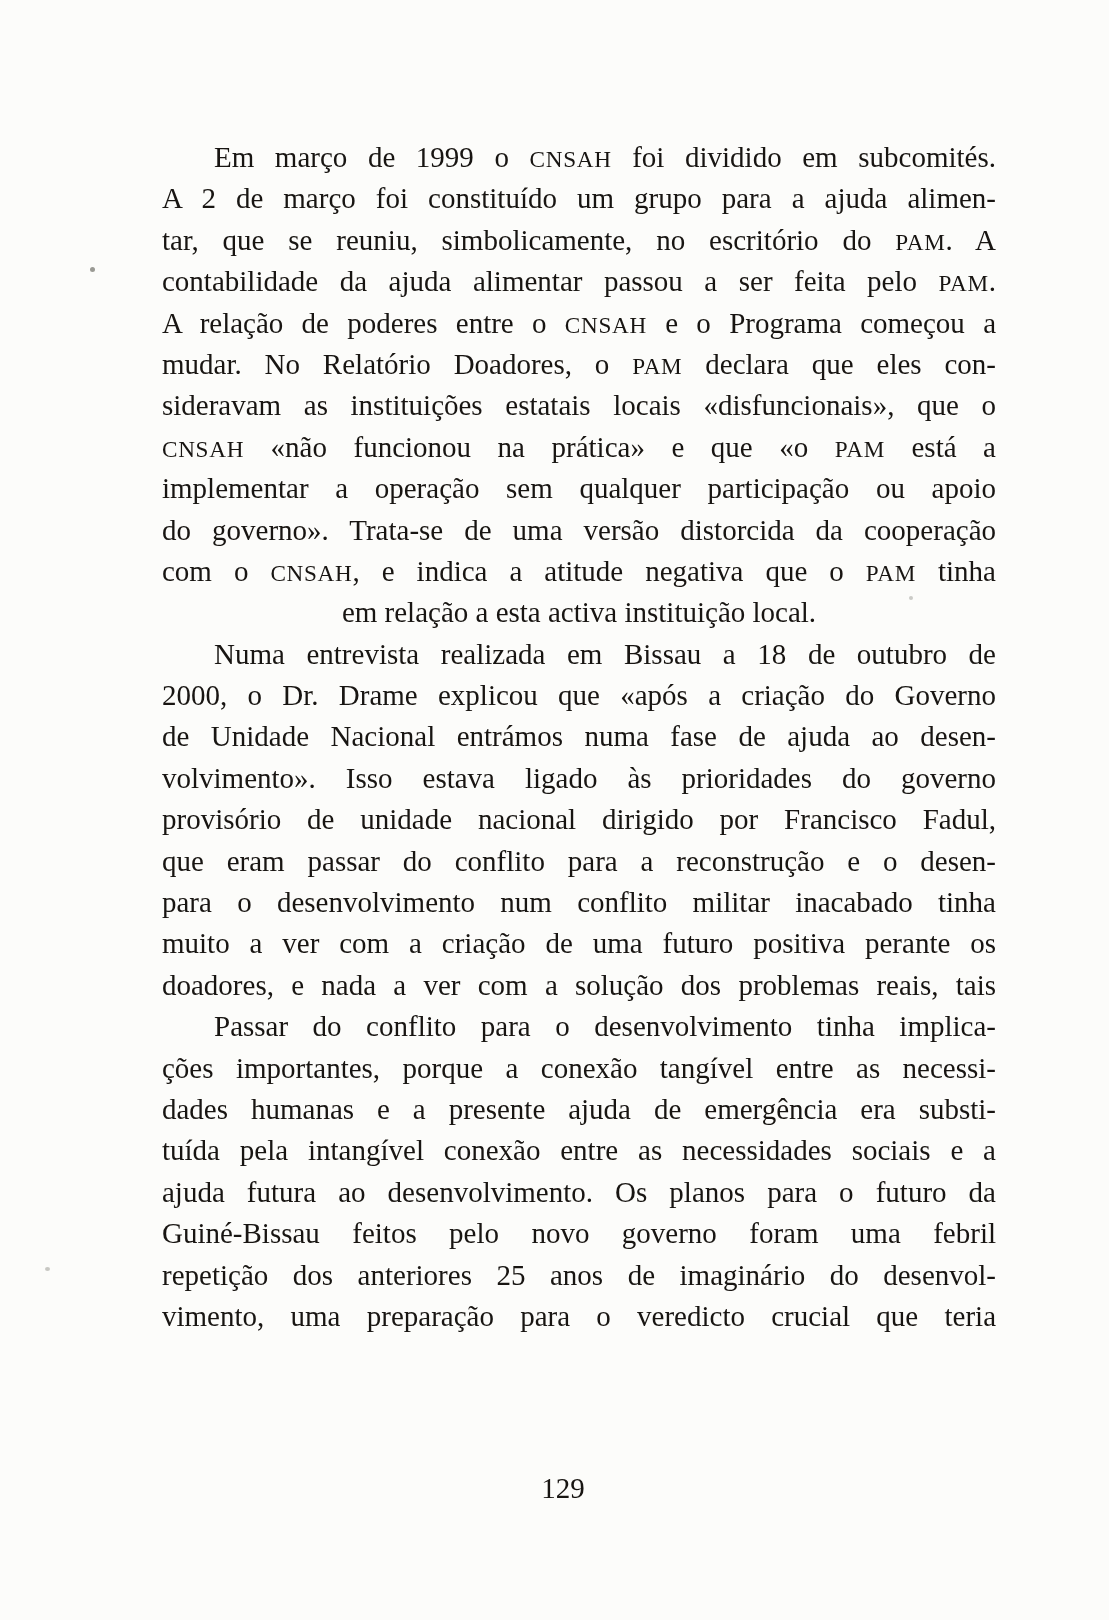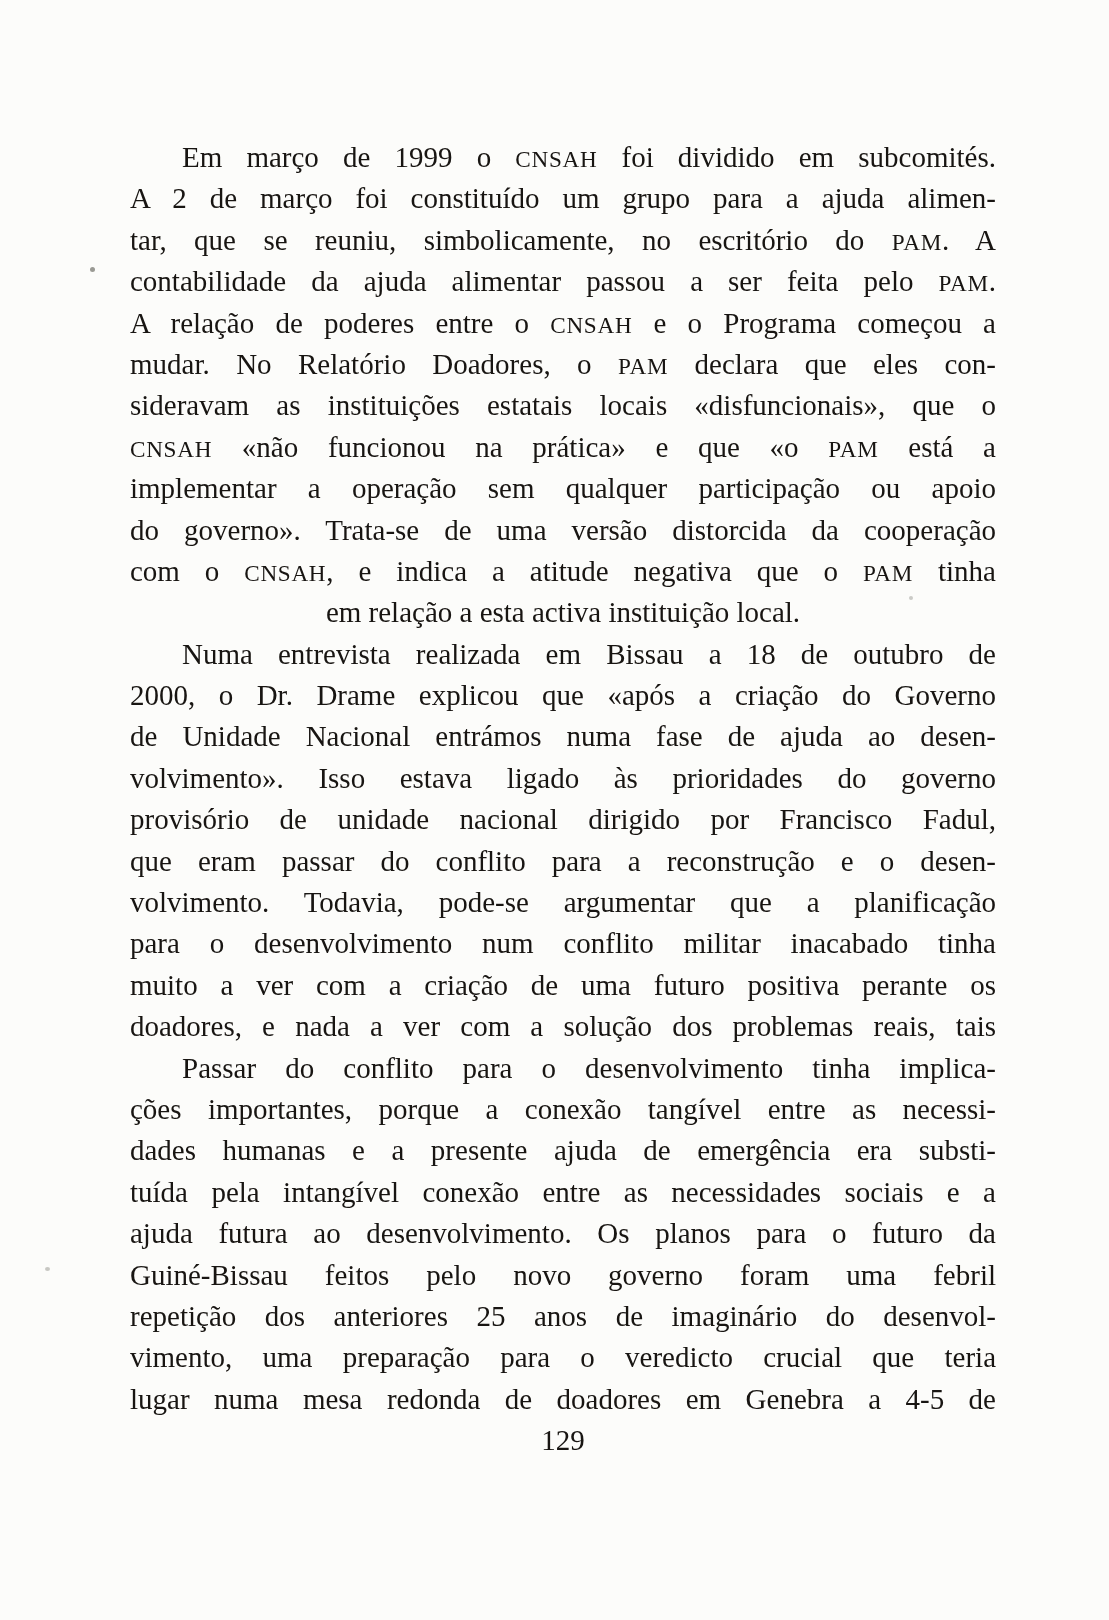--- a/index.html
+++ b/index.html
@@ -24,36 +24,37 @@
     width: 866px;
   }
   .line {
     font-size: 29px;
     line-height: 41.4px;
     height: 41.4px;
     text-align: justify;
     text-align-last: justify;
     overflow: visible;
     white-space: nowrap;
+    margin-left: 32px;
   }
   .line.flush {
     text-align-last: auto;
     text-align: center;
   }
   .line.indent {
     text-indent: 52px;
   }
   .acro {
     font-size: 0.8em;
     letter-spacing: 0.03em;
   }
   .page-number {
     position: absolute;
     left: 130px;
-    top: 1424px;
+    top: 1472px;
     width: 866px;
     text-align: center;
     font-size: 29px;
     color: var(--ink);
   }
   .scan-speck {
     position: absolute;
     background: #9a9a94;
     border-radius: 50%;
   }
@@ -77,31 +78,29 @@
       <div class="line">implementar a operação sem qualquer participação ou apoio</div>
       <div class="line">do governo». Trata-se de uma versão distorcida da cooperação</div>
       <div class="line">com o <span class="acro">CNSAH</span>, e indica a atitude negativa que o <span class="acro">PAM</span> tinha</div>
       <div class="line flush">em relação a esta activa instituição local.</div>
       <div class="line indent">Numa entrevista realizada em Bissau a 18 de outubro de</div>
       <div class="line">2000, o Dr. Drame explicou que «após a criação do Governo</div>
       <div class="line">de Unidade Nacional entrámos numa fase de ajuda ao desen-</div>
       <div class="line">volvimento». Isso estava ligado às prioridades do governo</div>
       <div class="line">provisório de unidade nacional dirigido por Francisco Fadul,</div>
       <div class="line">que eram passar do conflito para a reconstrução e o desen-</div>
-      <div class="line">volvimento. Todavia, pode-se argumentar que a planificação</div>
       <div class="line">para o desenvolvimento num conflito militar inacabado tinha</div>
       <div class="line">muito a ver com a criação de uma futuro positiva perante os</div>
       <div class="line">doadores, e nada a ver com a solução dos problemas reais, tais</div>
       <div class="line indent">Passar do conflito para o desenvolvimento tinha implica-</div>
       <div class="line">ções importantes, porque a conexão tangível entre as necessi-</div>
       <div class="line">dades humanas e a presente ajuda de emergência era substi-</div>
       <div class="line">tuída pela intangível conexão entre as necessidades sociais e a</div>
       <div class="line">ajuda futura ao desenvolvimento. Os planos para o futuro da</div>
       <div class="line">Guiné-Bissau feitos pelo novo governo foram uma febril</div>
       <div class="line">repetição dos anteriores 25 anos de imaginário do desenvol-</div>
       <div class="line">vimento, uma preparação para o veredicto crucial que teria</div>
-      <div class="line">lugar numa mesa redonda de doadores em Genebra a 4-5 de</div>
     </main>
   <div class="page-number">129</div>
   <span class="scan-speck speck-1"></span>
   <span class="scan-speck speck-2"></span>
   <span class="scan-speck speck-3"></span>
 </div>
 
 </body></html>

